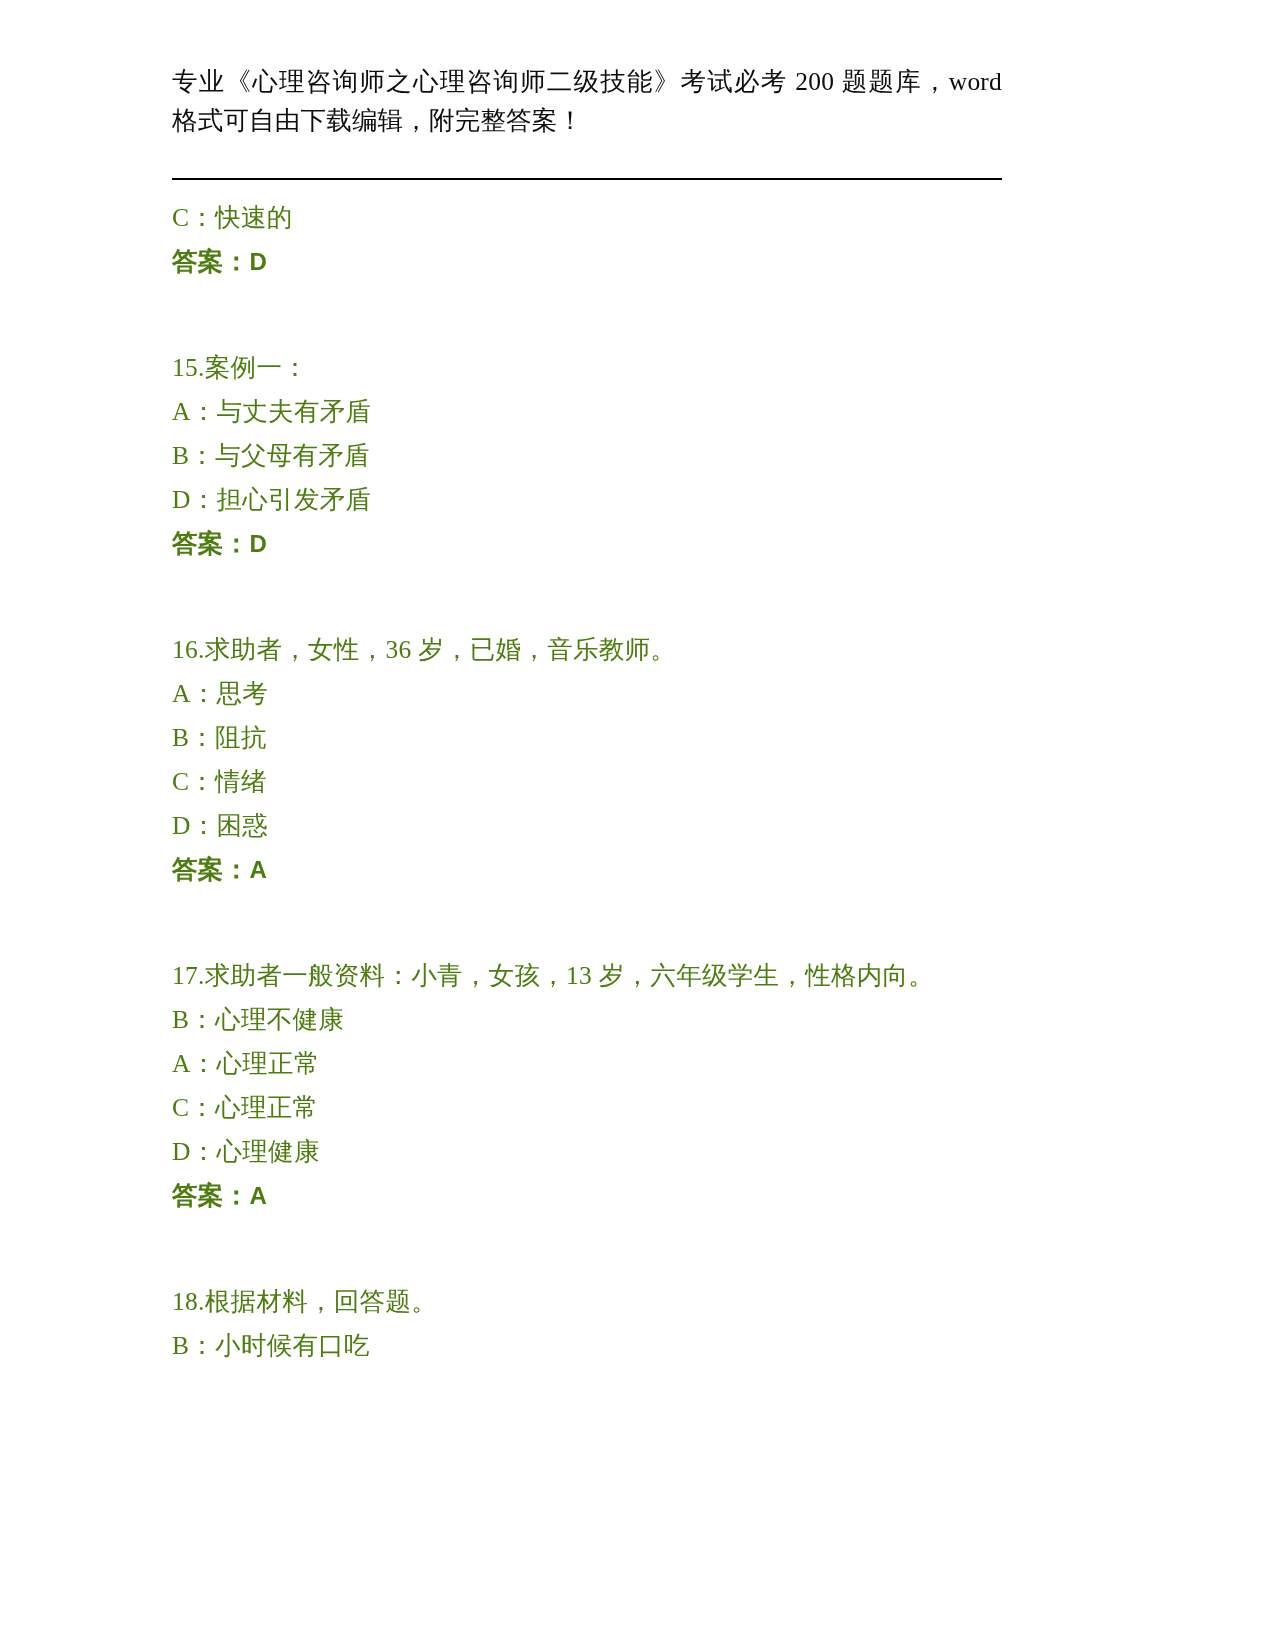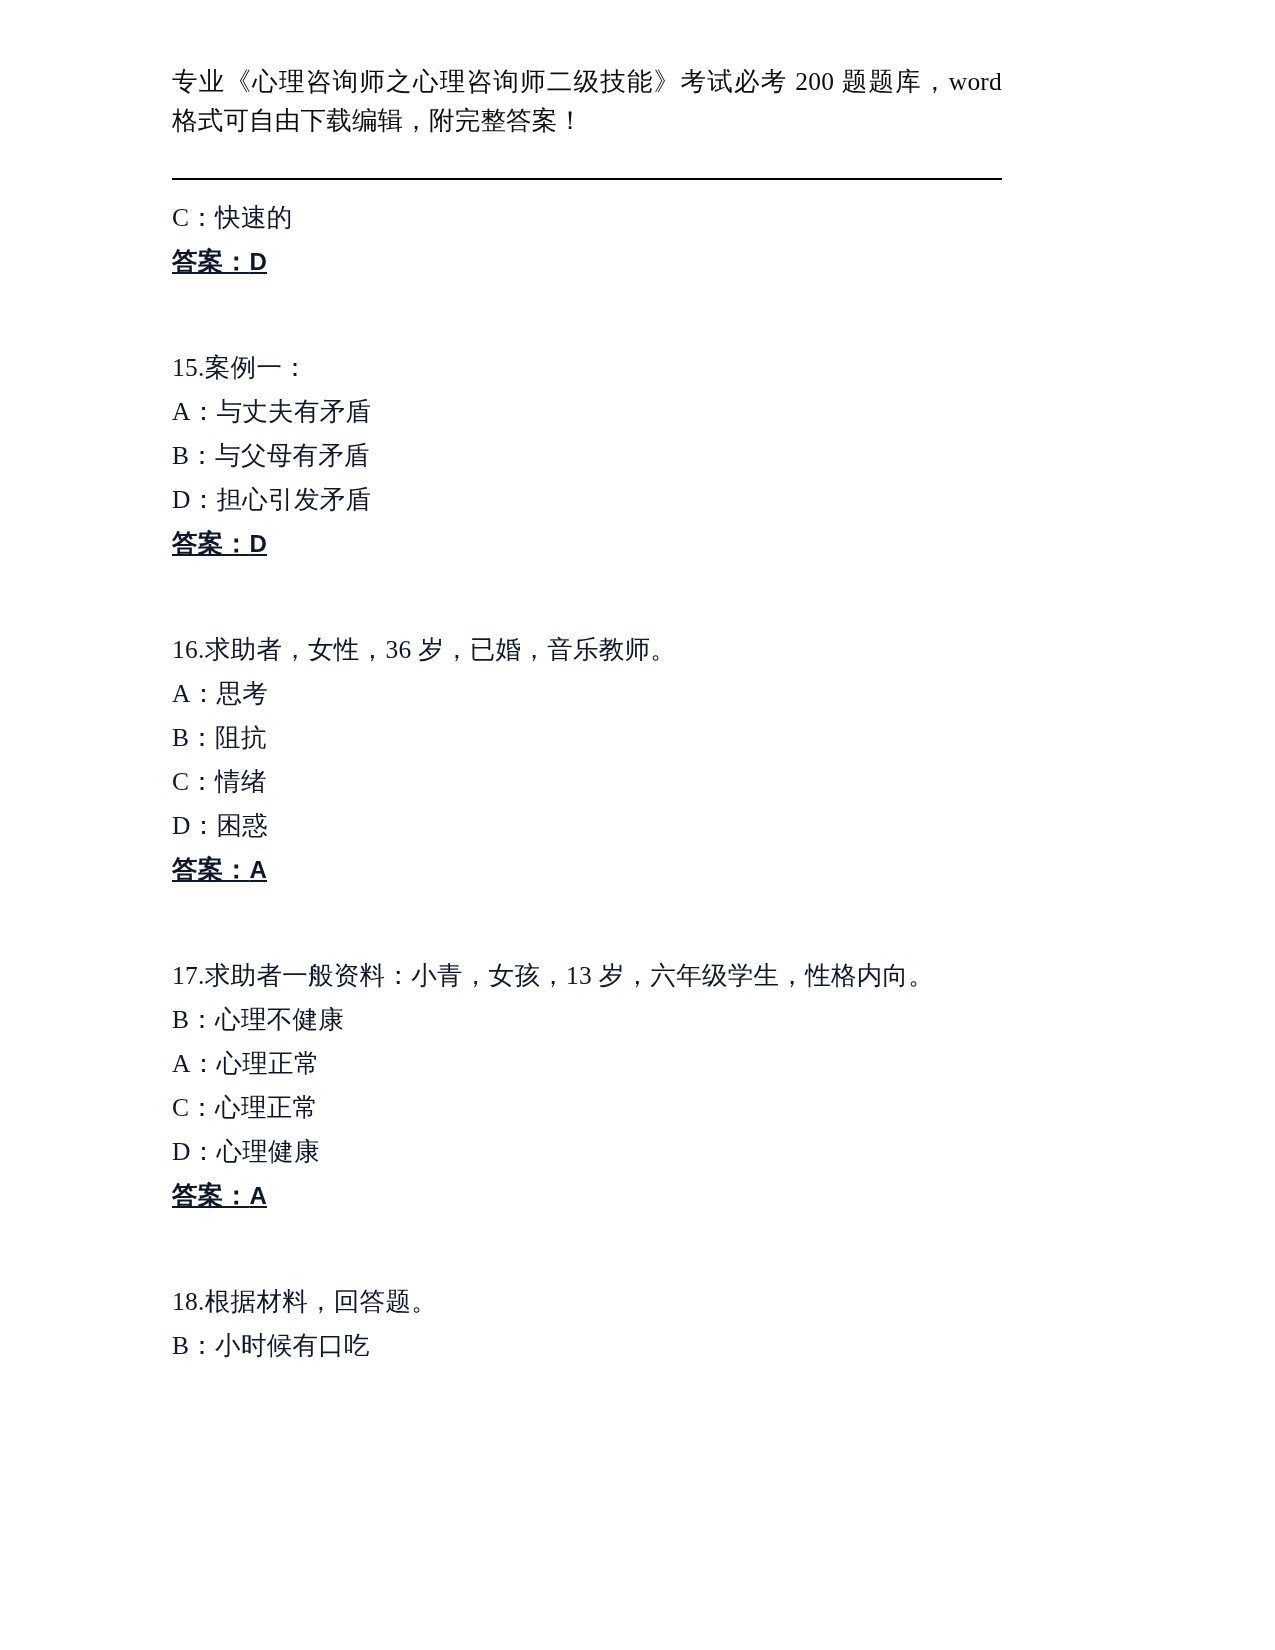--- a/index.html
+++ b/index.html
@@ -40,33 +40,32 @@
   }
   .q-block {
     margin-bottom: 0;
   }
   .q-spacer {
     height: 62px;
   }
   .line {
     font-size: 25.5px;
     line-height: 44px;
-    color: #0f172a;
+    color: #4d7c0f;
     white-space: pre-wrap;
   }
   .stem {
     letter-spacing: 0.3px;
   }
   .opt {
     letter-spacing: 0.3px;
   }
   .ans {
     font-weight: bold;
     letter-spacing: 0.3px;
-    text-decoration: underline;
   }
   .ans .ans-val {
     font-family: "Liberation Sans", sans-serif;
     font-weight: bold;
     font-size: 24px;
   }
   .first-lines {
     margin-top: 4px;
   }
 </style>

